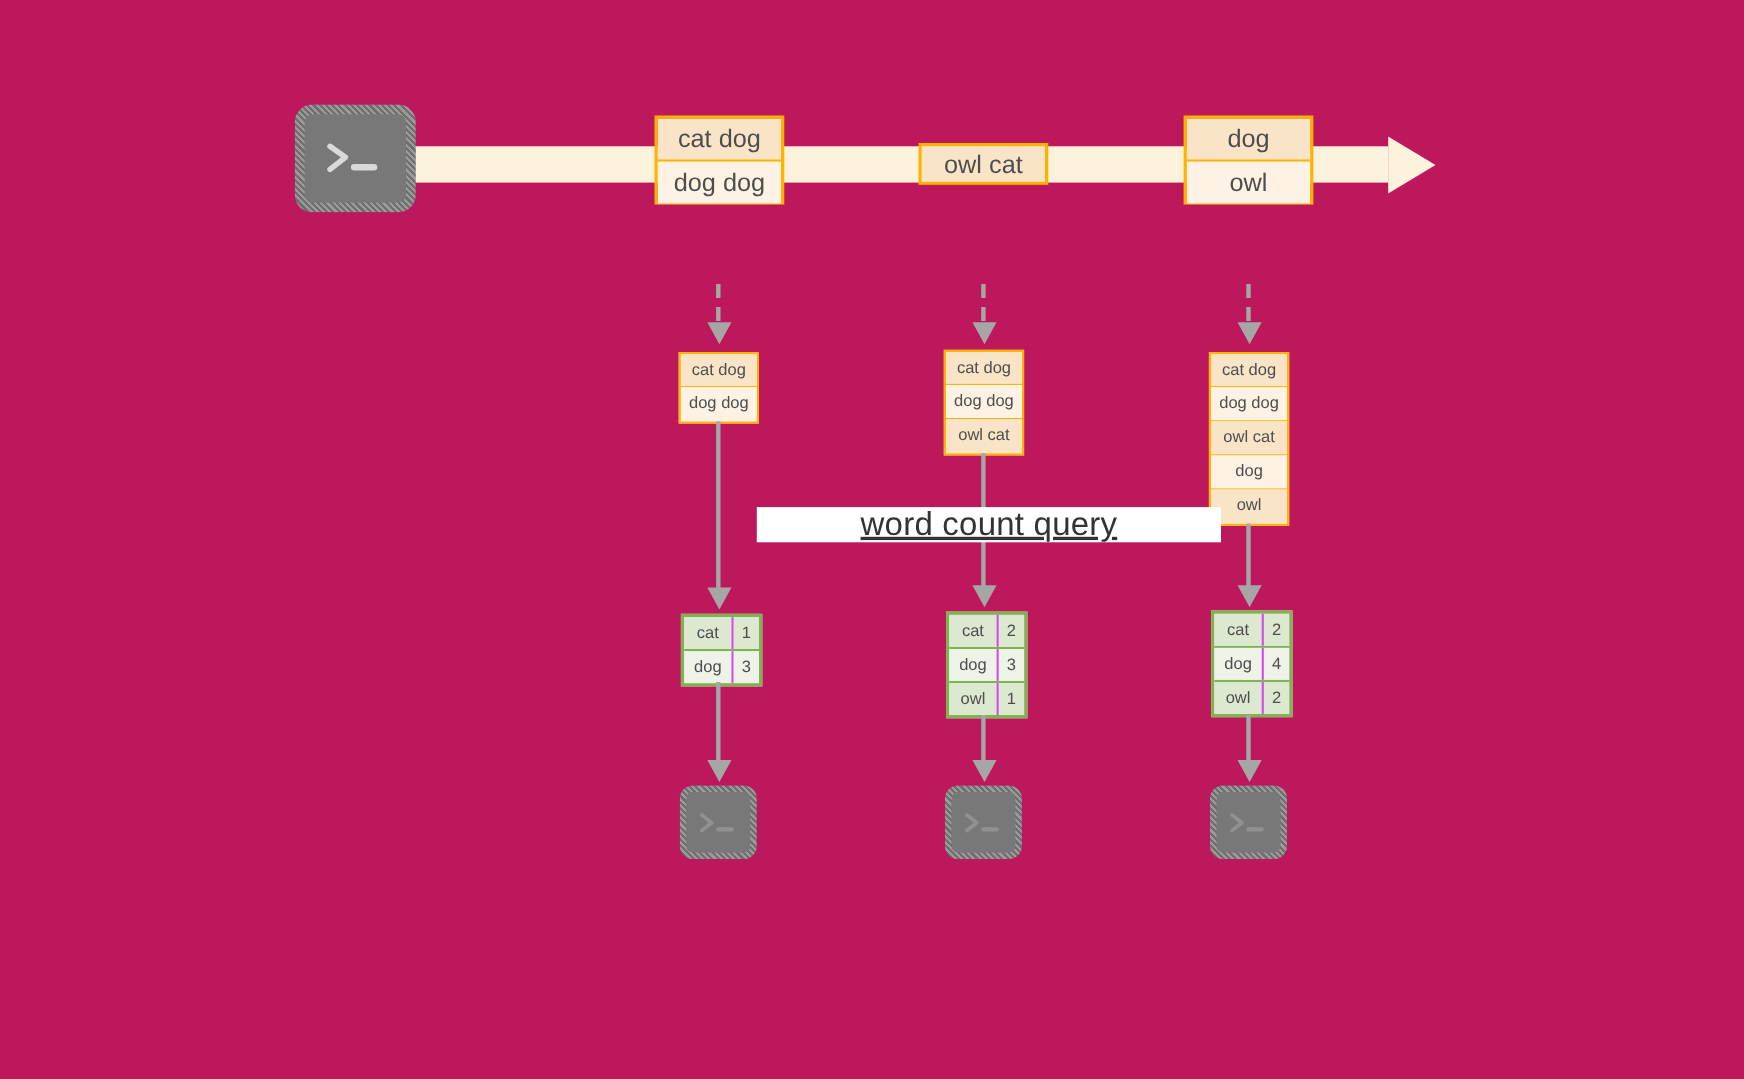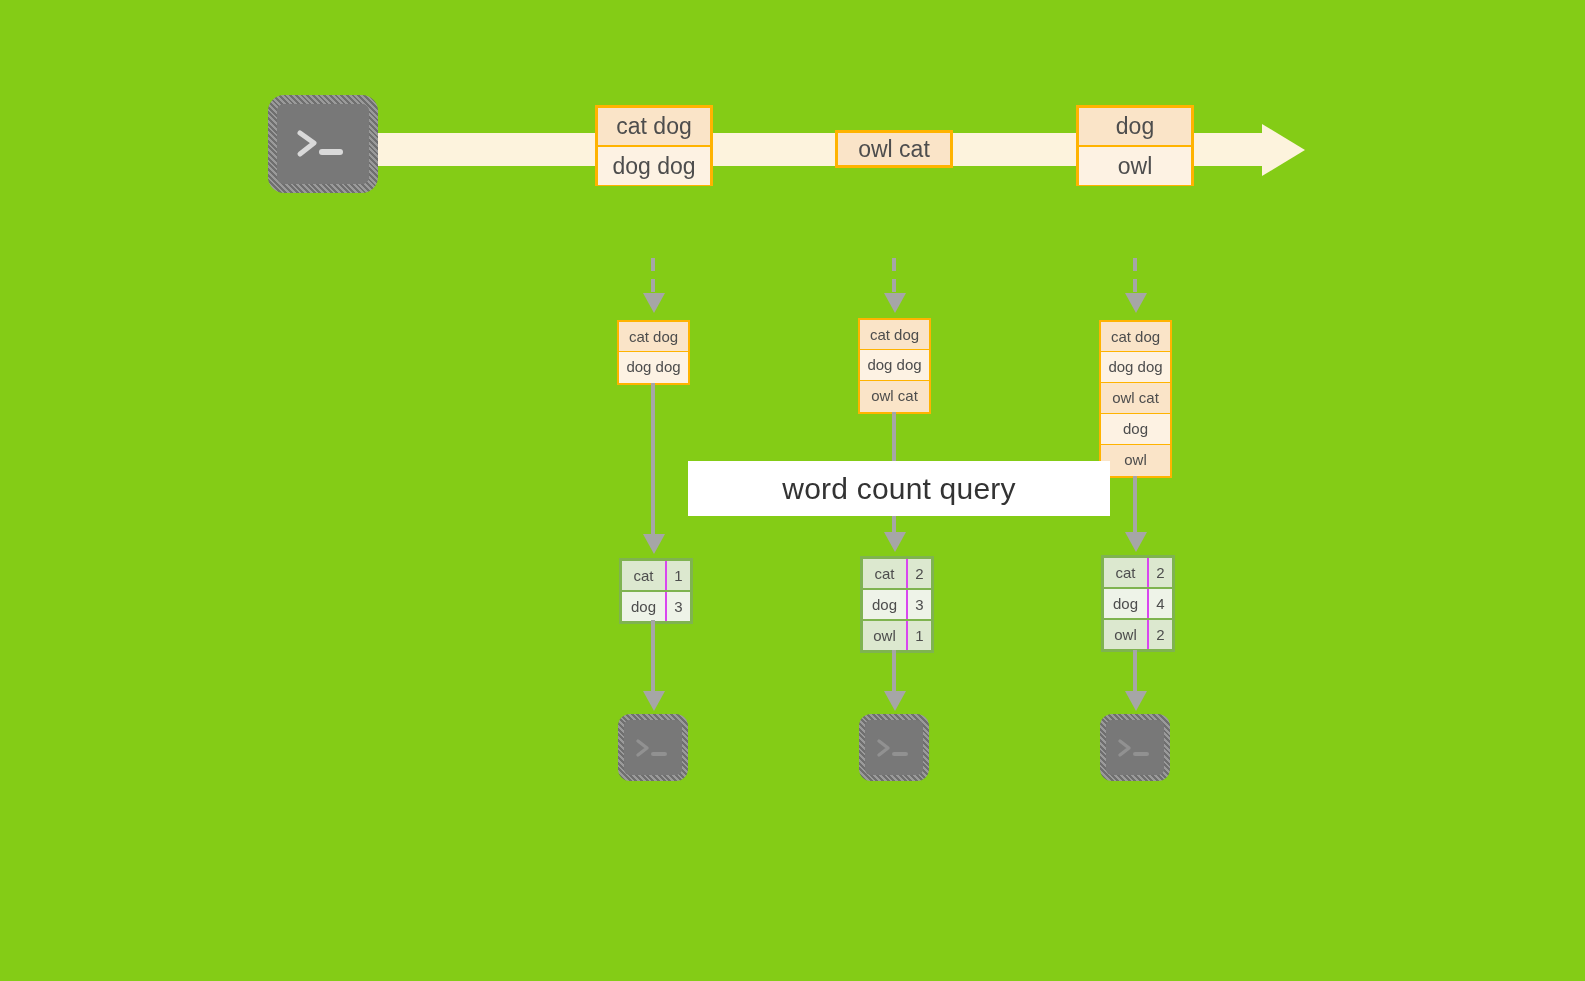--- a/index.html
+++ b/index.html
@@ -8,21 +8,21 @@
     padding: 0;
     background: #000000;
   }
   body {
     font-family: "Liberation Sans", sans-serif;
   }
   #canvas {
     position: relative;
     width: 1585px;
     height: 981px;
-    background: #84cc16;
+    background: #be185d;
     overflow: hidden;
   }
 
   
   .stream-band {
     position: absolute;
     background: #fdf3dd;
   }
   .stream-head {
     position: absolute;
@@ -291,15 +291,15 @@
   <div class="vhead" style="left:1125px; top:691px;"></div>
 
   <div class="terminal small" style="left:1100px; top:714px; width:70px; height:67px;">
     <div class="tbody"></div>
     <svg width="38" height="20" viewBox="0 0 38 20">
       <path d="M4 3 L13 10 L4 17" fill="none" stroke="#919191" stroke-width="3.4" stroke-linecap="round" stroke-linejoin="round"></path>
       <line x1="19" y1="16" x2="31" y2="16" stroke="#919191" stroke-width="4" stroke-linecap="round"></line>
     </svg>
   </div>
 
-  <div class="query-label" style="left:688px; top:461px; width:422px; height:55px;">word count query</div>
+  <div class="query-label" style="left:688px; top:461px; width:422px; height:32px;text-decoration:underline;">word count query</div>
 
 </div>
 
 </body></html>

